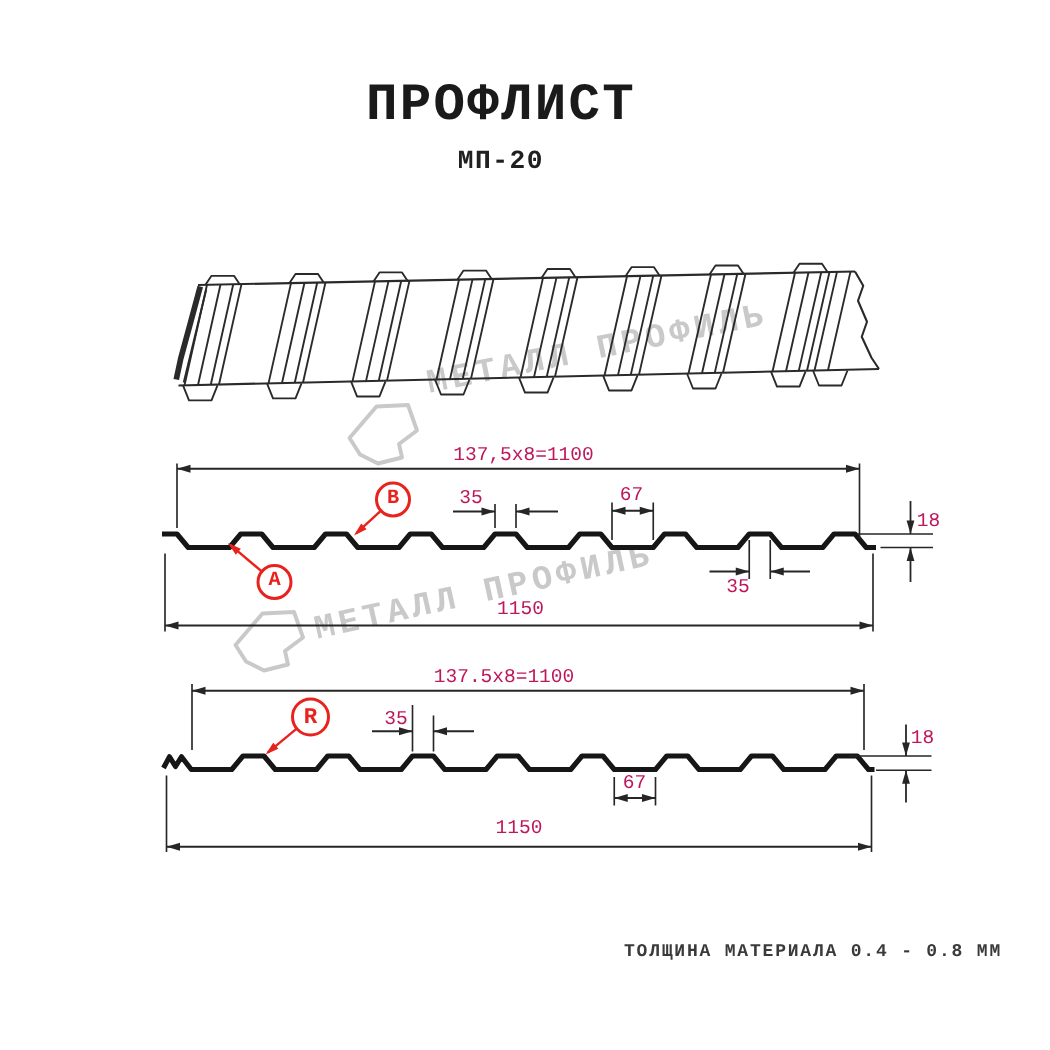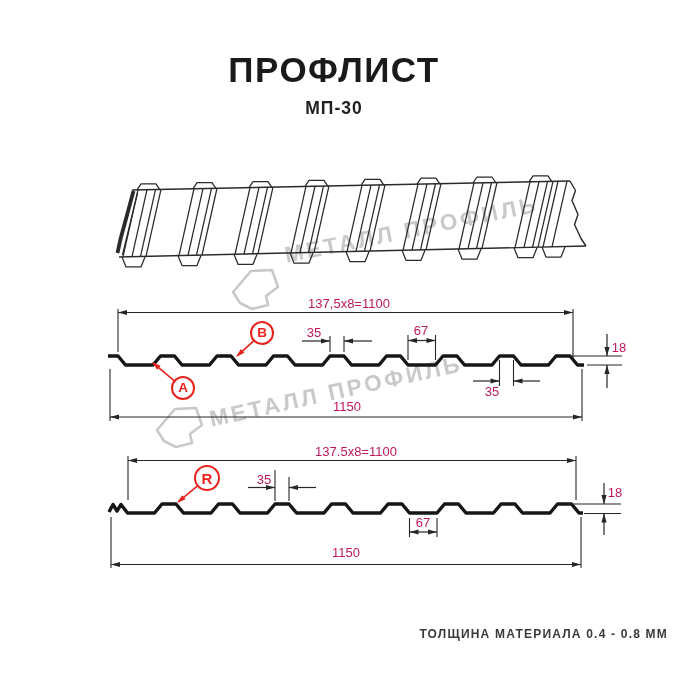--- a/index.html
+++ b/index.html
@@ -1,17 +1,17 @@
 <!DOCTYPE html>
 <html><head>
 <meta charset="utf-8">
 <style>
   html,body{margin:0;padding:0;background:#ffffff}
   .stage{position:relative;width:668px;height:700px;background:#fff;overflow:hidden;
-         font-family:Liberation Sans, sans-serif}
+         font-family:Liberation Mono, monospace}
   .title{position:absolute;left:0;right:0;top:50px;text-align:center;
          font-size:35px;font-weight:800;letter-spacing:1.5px;color:#1a1a1a;z-index:3}
   .subtitle{position:absolute;left:0;right:0;top:98px;text-align:center;
          font-size:17.5px;font-weight:600;letter-spacing:1px;color:#202020;z-index:3}
   .footer{position:absolute;left:0;right:0;top:627px;text-align:right;
          font-size:12px;font-weight:600;letter-spacing:1.2px;color:#3a3a3a;z-index:3}
   .wm{position:absolute;color:#c9c9c9;font-weight:700;font-size:22.5px;letter-spacing:3px;
       transform-origin:left center;white-space:nowrap;z-index:1}
   #wm1{left:285px;top:243px;transform:rotate(-11.5deg)}
   #wm2{left:210px;top:407px;transform:rotate(-12.5deg)}
@@ -22,21 +22,21 @@
           display:flex;align-items:center;justify-content:center;font-weight:700;
           font-size:13.5px;z-index:4;width:20px;height:20px;line-height:1}
   .marker.big{width:22px;height:22px;font-size:15px}
 </style>
 </head>
 <body>
 
 <div class="stage">
 
   <div class="title">ПРОФЛИСТ</div>
-  <div class="subtitle">МП-30</div>
+  <div class="subtitle">МП-20</div>
 
   <div class="wm" id="wm1">МЕТАЛЛ ПРОФИЛЬ</div>
   <div class="wm" id="wm2">МЕТАЛЛ ПРОФИЛЬ</div>
 
   <svg class="art" id="lineart" width="700" height="700" viewBox="0 0 700 700">
       <g>
         <g>
           <path d="M 233 292 L 251 271 L 272 270 L 278 287 L 266 296 L 268 305 L 252 309 L 240 303 Z" fill="none" stroke="#c9c9c9" stroke-width="2.6" stroke-linejoin="round" stroke-linecap="butt"></path>
         </g>
         <g transform="translate(-76,138)">
@@ -179,21 +179,21 @@
       </g>
     </svg>
 
   <div class="dim" style="left:349px;top:303px">137,5x8=1100</div>
   <div class="dim" style="left:314px;top:332px">35</div>
   <div class="dim" style="left:421px;top:330px">67</div>
   <div class="dim" style="left:619px;top:347px">18</div>
   <div class="dim" style="left:492px;top:391px">35</div>
   <div class="dim" style="left:347px;top:406px">1150</div>
 
-  <div class="dim" style="left:356px;top:451px">137.5x8=1100</div>
+  <div class="dim" style="left:336px;top:451px">137.5x8=1100</div>
   <div class="dim" style="left:264px;top:479px">35</div>
   <div class="dim" style="left:423px;top:522px">67</div>
   <div class="dim" style="left:615px;top:492px">18</div>
   <div class="dim" style="left:346px;top:552px">1150</div>
 
   <div class="marker" style="left:171px;top:376px">A</div>
   <div class="marker" style="left:250px;top:321px">B</div>
   <div class="marker big" style="left:194px;top:465px">R</div>
 
   <div class="footer">ТОЛЩИНА МАТЕРИАЛА 0.4 - 0.8 ММ</div>

